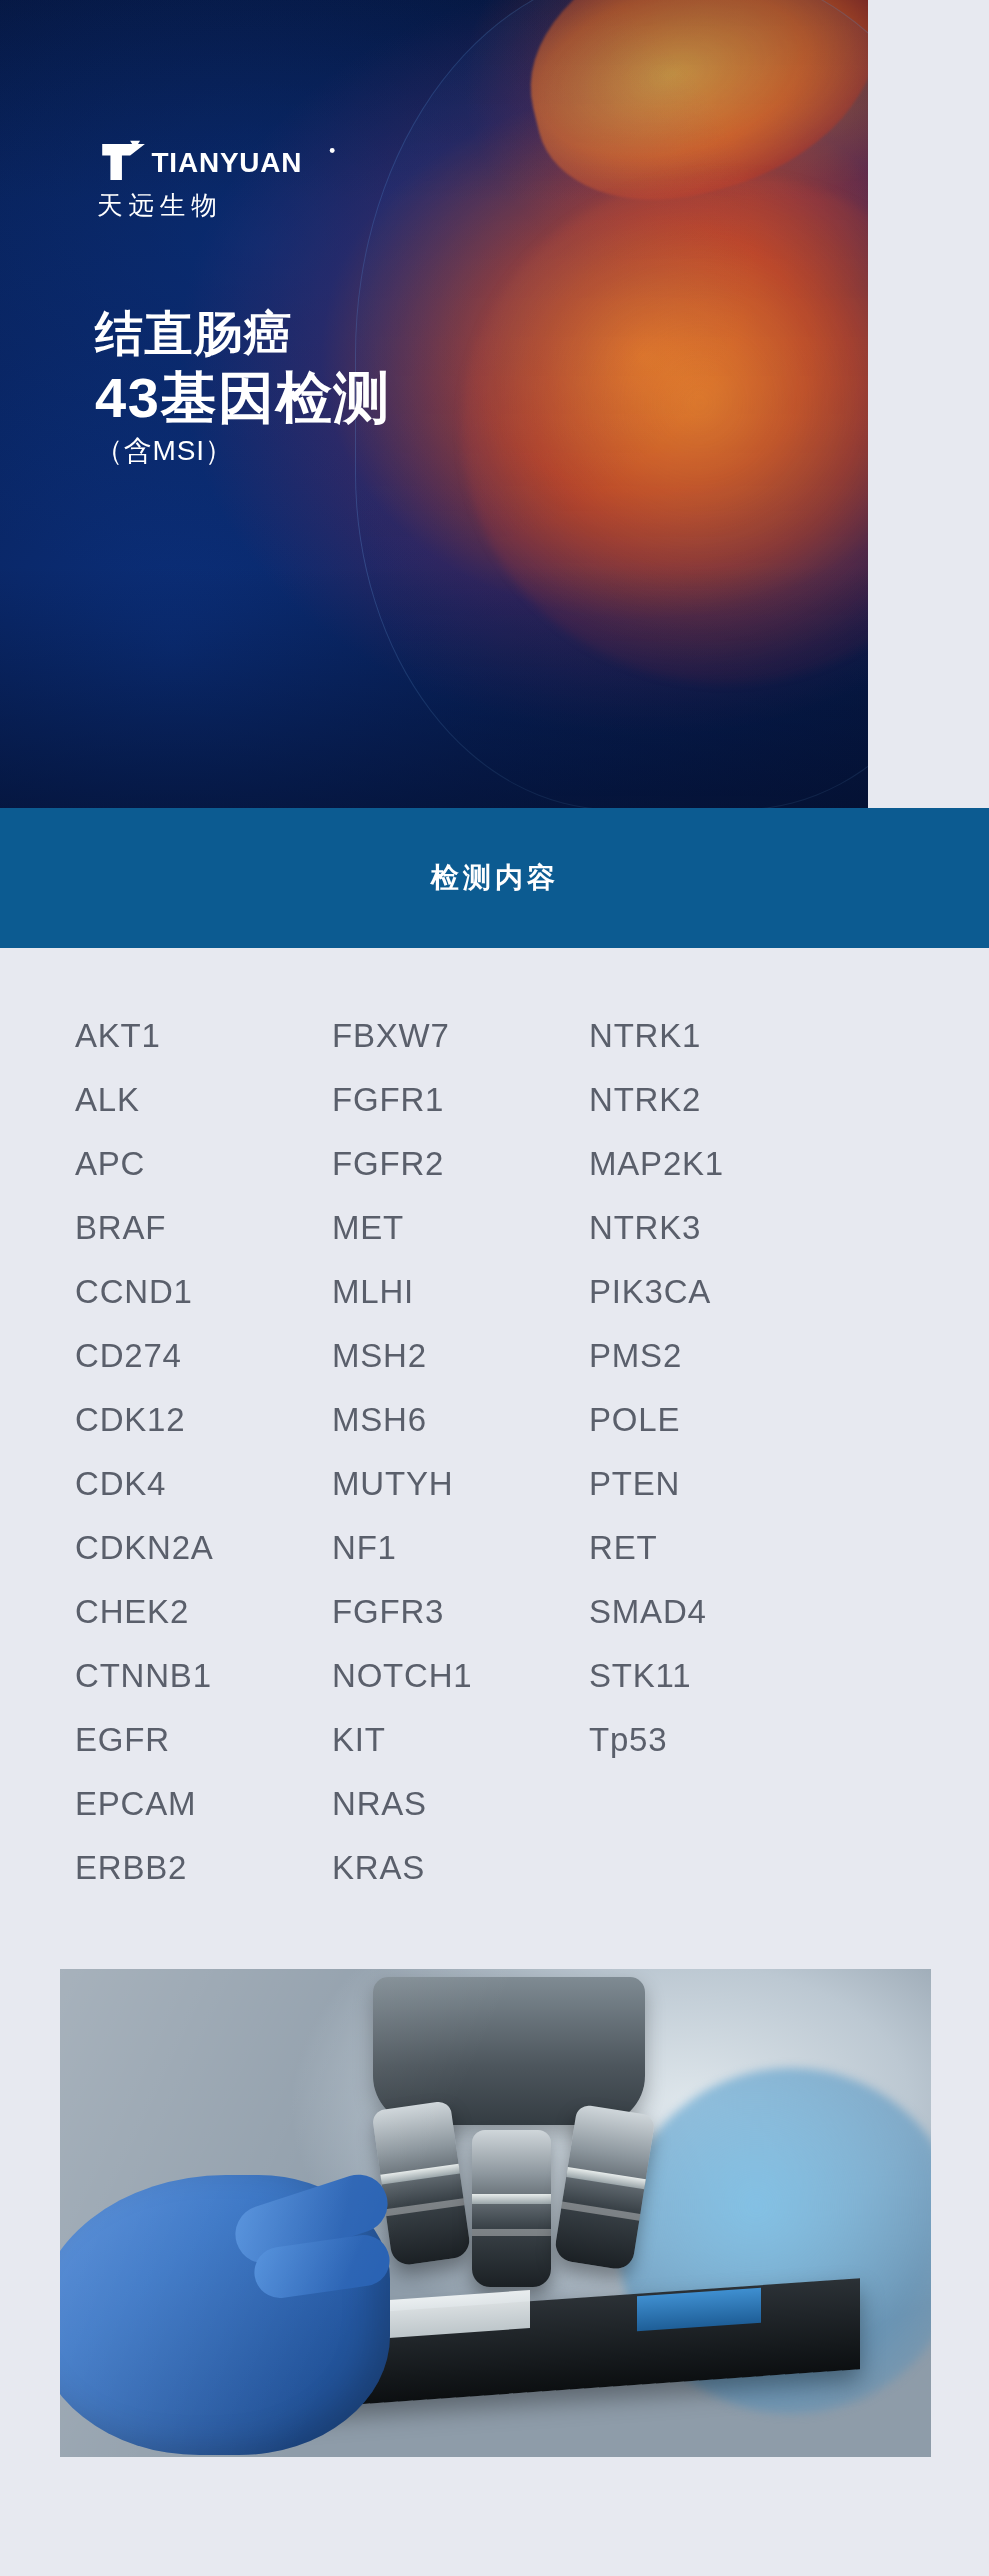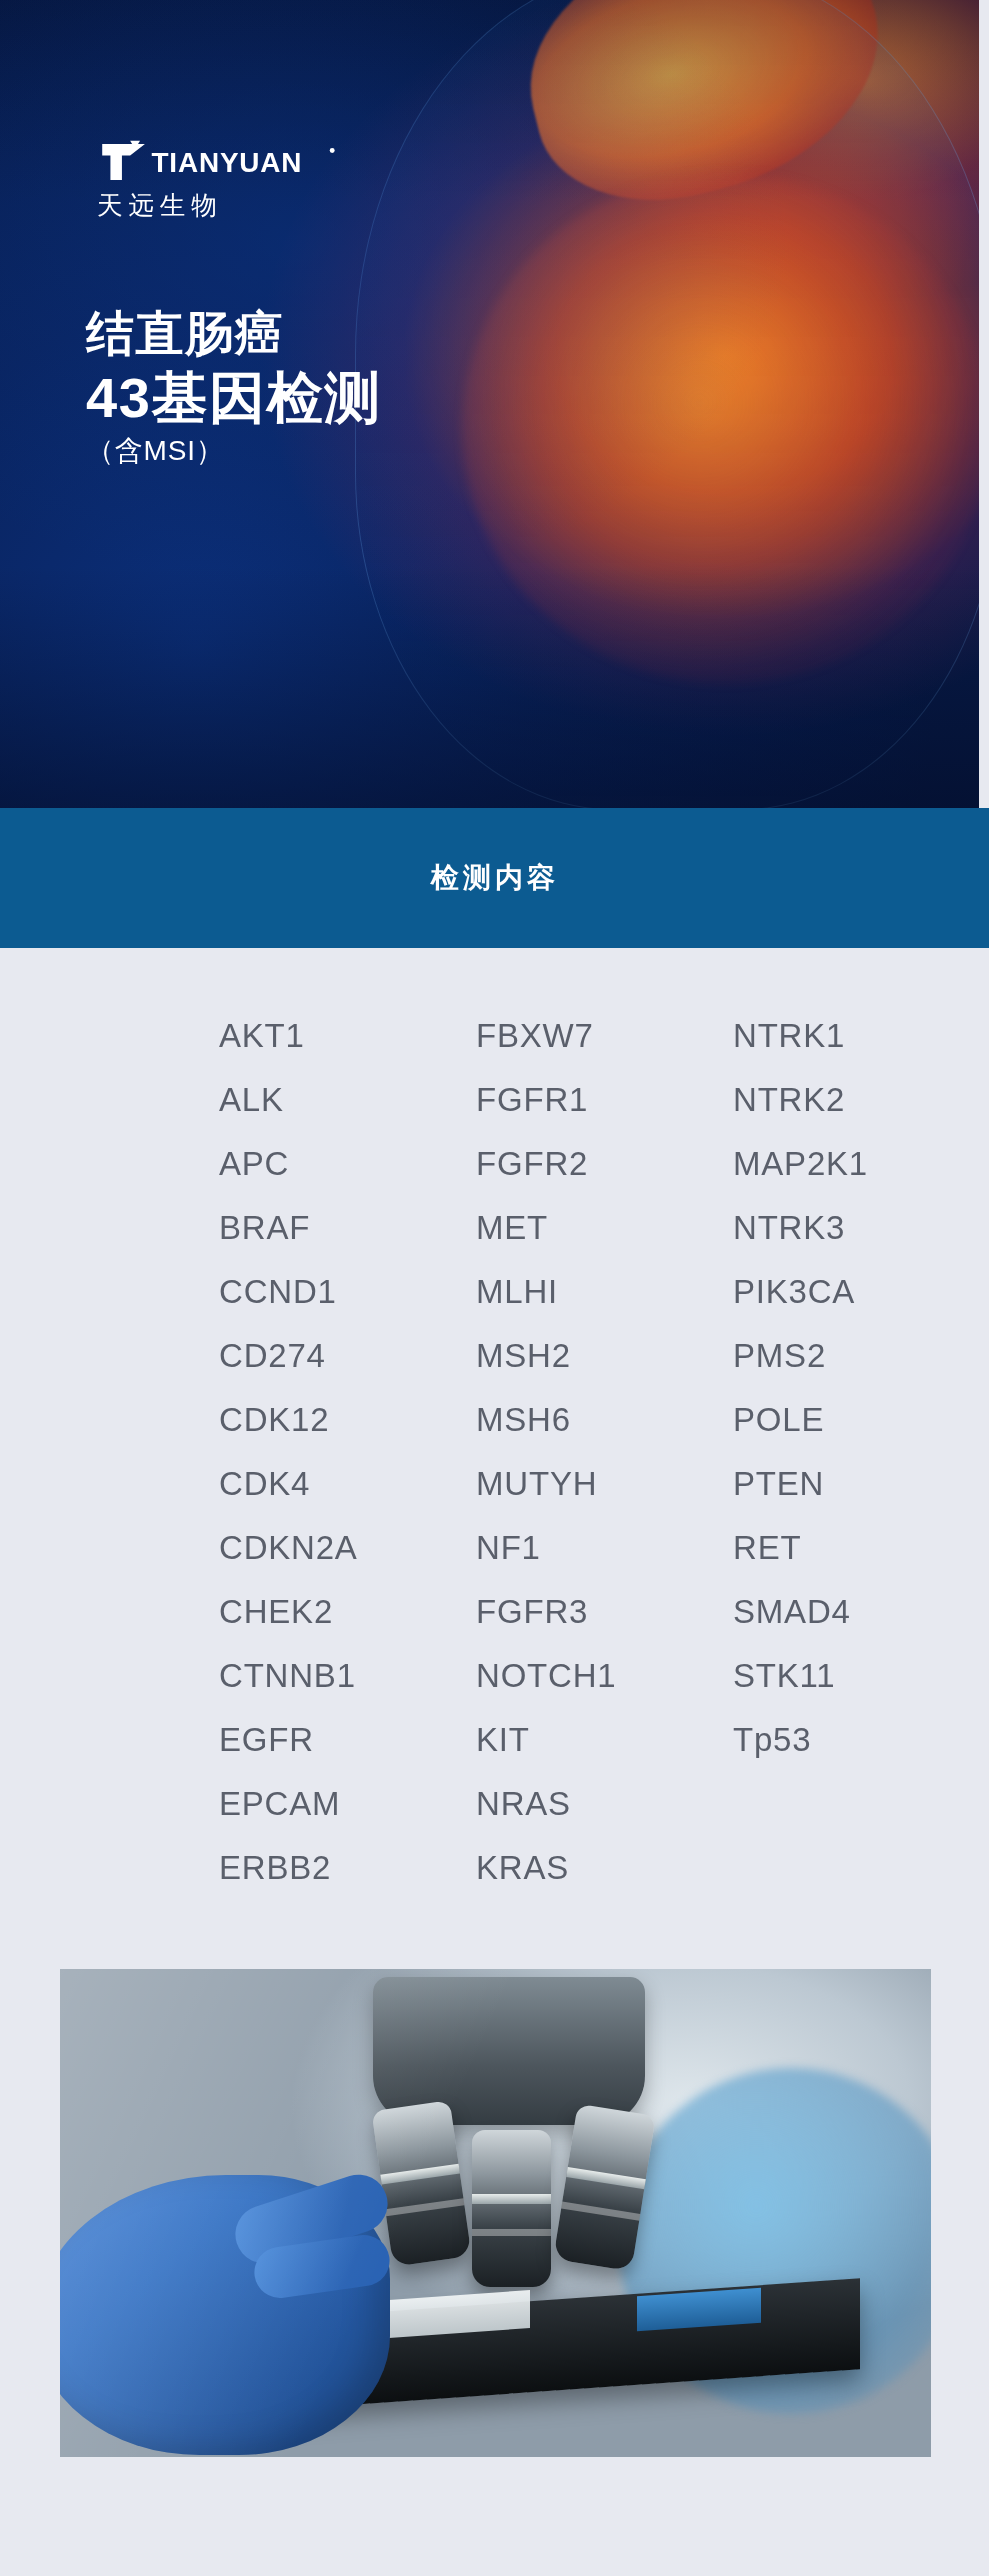--- a/index.html
+++ b/index.html
@@ -16,21 +16,21 @@
   .page {
     position: relative;
     width: 990px;
     height: 2576px;
     background: #e7e9f0;
   }
 
   
   .hero {
     position: relative;
-    width: 979px;
+    width: 868px;
     height: 808px;
     overflow: hidden;
     background: #0369a1;
   }
   .hero-bg {
     position: absolute;
     inset: 0;
     background:
       radial-gradient(ellipse 643px 528px at 74% 44%, rgba(255,120,20,0.95) 0%, rgba(225,70,25,0.75) 26%, rgba(120,40,90,0.35) 50%, rgba(10,40,100,0.0) 72%),
       radial-gradient(ellipse 429px 313px at 88% 10%, rgba(255,150,40,0.85) 0%, rgba(200,60,40,0.45) 38%, rgba(20,40,110,0) 70%),
@@ -84,21 +84,21 @@
   .logo-cn {
     display: block;
     margin-top: 3.3px;
     font-size: 25.6px;
     letter-spacing: 5.8px;
     color: #ffffff;
     width: 247px;
   }
   .hero-title {
     position: absolute;
-    left: 86px;
+    left: 95px;
     top: 305px;
     color: #ffffff;
   }
   .hero-title .l1 {
     font-size: 48px;
     font-weight: bold;
     letter-spacing: 1.6px;
     line-height: 1.22;
   }
   .hero-title .l2 {
@@ -132,22 +132,21 @@
   
   .gene-panel {
     position: relative;
     width: 990px;
     background: #e7e9f0;
     padding: 56px 0 33px 0;
     box-sizing: border-box;
   }
   .gene-cols {
     display: flex;
-    padding-left: 114px;
-    justify-content: flex-end;
+    padding-left: 75px;
   }
   .gene-col {
     width: 257px;
   }
   .gene-item {
     font-size: 33px;
     line-height: 64px;
     color: #5a5f6b;
     letter-spacing: 0.8px;
     white-space: nowrap;

